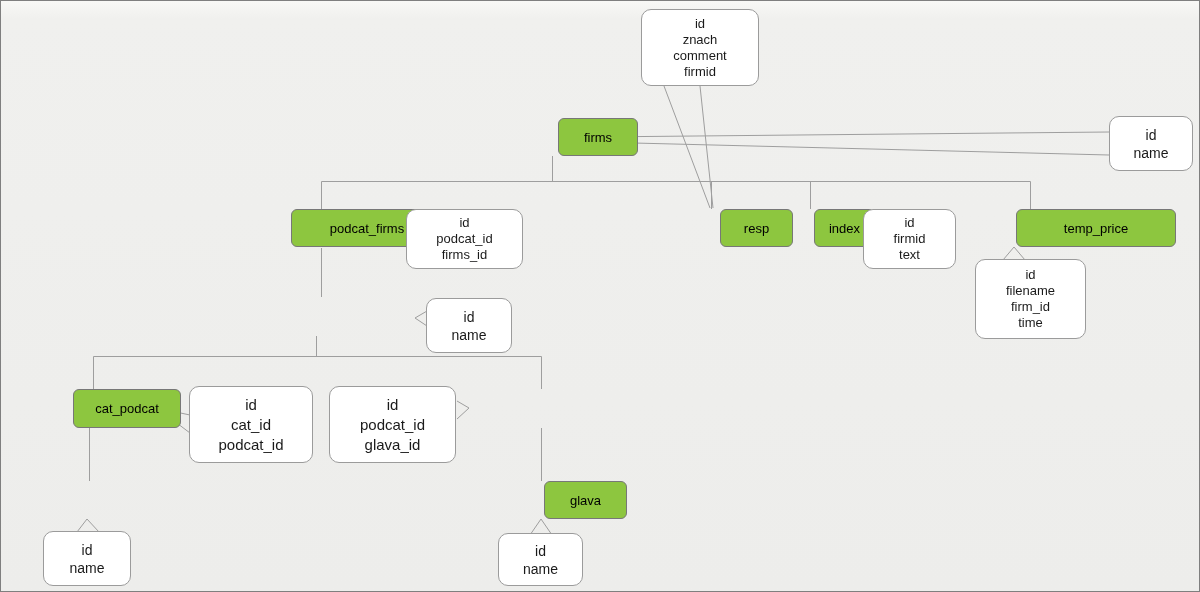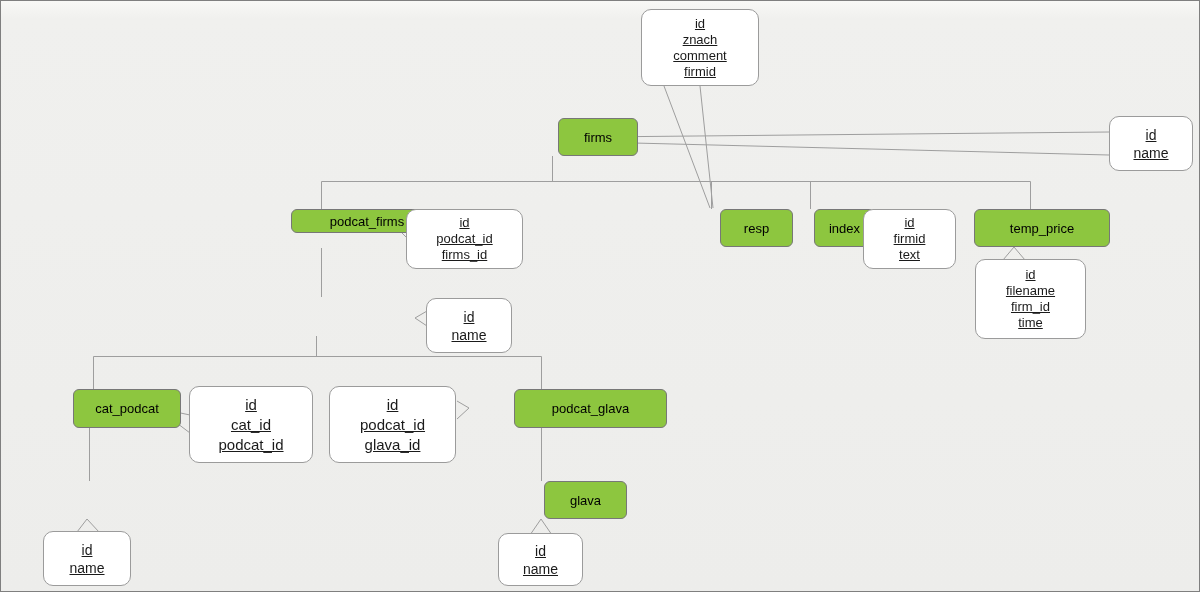--- a/index.html
+++ b/index.html
@@ -41,21 +41,20 @@
     background: #ffffff;
     border: 1px solid #9b9b9b;
     border-radius: 10px;
     display: flex;
     align-items: center;
     justify-content: center;
     text-align: center;
     color: #1a1a1a;
     white-space: pre-line;
     cursor: default;
-    text-decoration: underline;
   }
   .fs13 { font-size: 13px; line-height: 16px; }
   .fs14 { font-size: 14px; line-height: 18px; }
   .fs15 { font-size: 15px; line-height: 20px; }
 </style>
 </head>
 <body>
 
 <div class="canvas">
 
@@ -78,32 +77,31 @@
       <path d="M156,407 L189,414 M156,407 L189,432"></path>
       <path d="M468,407 L456,400 M468,407 L456,418"></path>
       <path d="M1013,246 L1002,259 M1013,246 L1024,259"></path>
       <path d="M86,518 L76,531 M86,518 L98,531"></path>
       <path d="M540,518 L529,534 M540,518 L551,534"></path>
     </g>
   </svg>
 
   <div class="node" style="left:512px;top:117px;width:80px;height:38px">firms</div>
 
-  <div class="node" style="left:245px;top:208px;width:152px;height:24px">podcat_firms</div>
+  <div class="node" style="left:245px;top:208px;width:152px;height:38px">podcat_firms</div>
 
   <div class="node" style="left:674px;top:208px;width:73px;height:38px">resp</div>
 
   <div class="node" style="left:768px;top:208px;width:61px;height:38px">index</div>
 
-  <div class="node" style="left:928px;top:208px;width:136px;height:38px">temp_price</div>
+  <div class="node" style="left:970px;top:208px;width:160px;height:38px">temp_price</div>
 
 
   <div class="node" style="left:27px;top:388px;width:108px;height:39px">cat_podcat</div>
 
-  <div class="node" style="left:468px;top:388px;width:153px;height:39px">podcat_glava</div>
 
 
   <div class="node" style="left:498px;top:480px;width:83px;height:38px">glava</div>
 
   <div class="callout fs13" style="left:640px;top:8px;width:118px;height:77px">id
 znach
 comment
 firmid</div>
 
   <div class="callout fs14" style="left:1108px;top:115px;width:84px;height:55px">id

